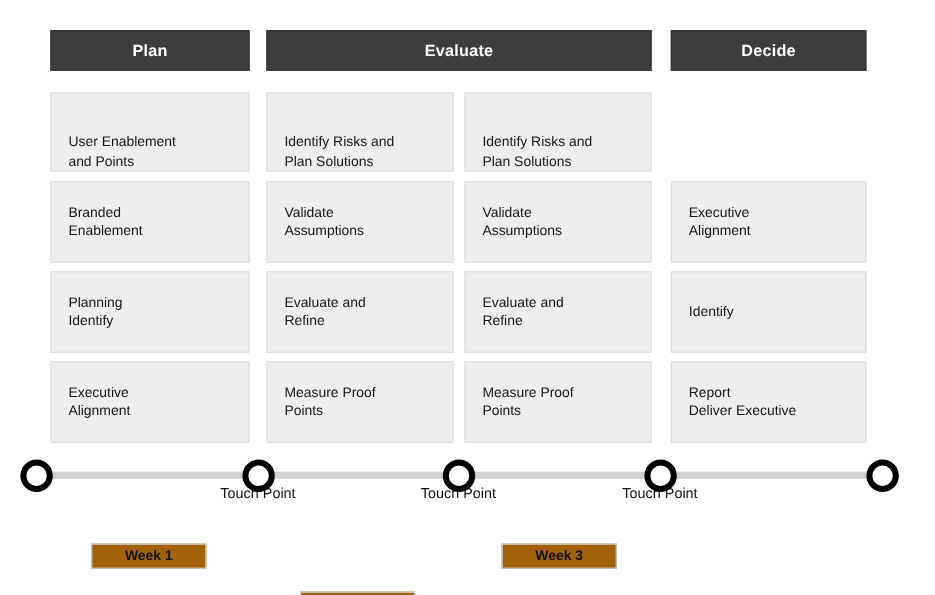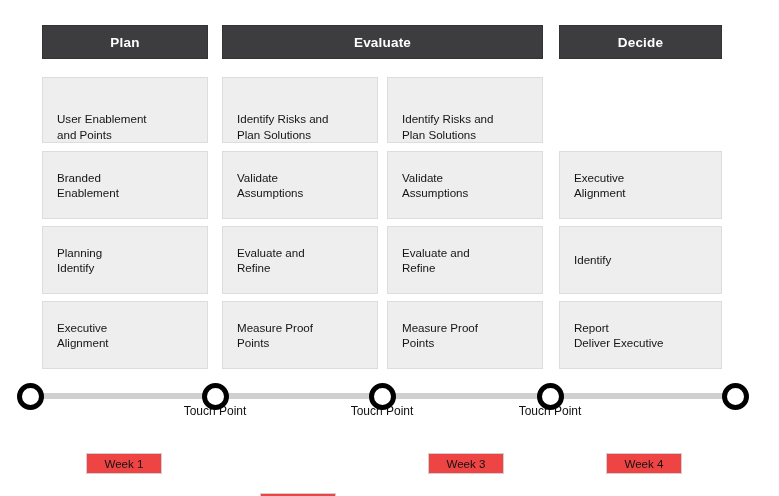--- a/index.html
+++ b/index.html
@@ -88,30 +88,31 @@
     font-weight: normal;
     color: #111111;
     white-space: nowrap;
     transform: translateX(-50%);
   }
 
   
   .week-chip {
     position: absolute;
     top: 453px;
-    width: 76px;
+    width: 96px;
     height: 21px;
-    background: #ef4444;
+    background: #a16207;
     border: 1px solid #cfcfcf;
     font-size: 11.6px;
     color: #111111;
     display: flex;
     align-items: center;
     justify-content: center;
     transform: translateX(-50%);
+    font-weight: bold;
   }
 </style>
 </head>
 <body>
 
 <div id="root">
 
   <div class="phase-header ph-plan">
     <span>Plan</span>
   </div>
@@ -193,15 +194,14 @@
   <div class="tl-node" style="left:537px;"></div>
   <div class="tl-node" style="left:722px;"></div>
 
   <div class="tl-label" style="left:215px;">Touch Point</div>
   <div class="tl-label" style="left:382px;">Touch Point</div>
   <div class="tl-label" style="left:550px;">Touch Point</div>
 
   <div class="week-chip" style="left:124px;">Week 1</div>
   <div class="week-chip" style="left:298px;margin-top:40px;">Week 2</div>
   <div class="week-chip" style="left:466px;">Week 3</div>
-  <div class="week-chip" style="left:644px;">Week 4</div>
 
 </div>
 
 </body></html>

